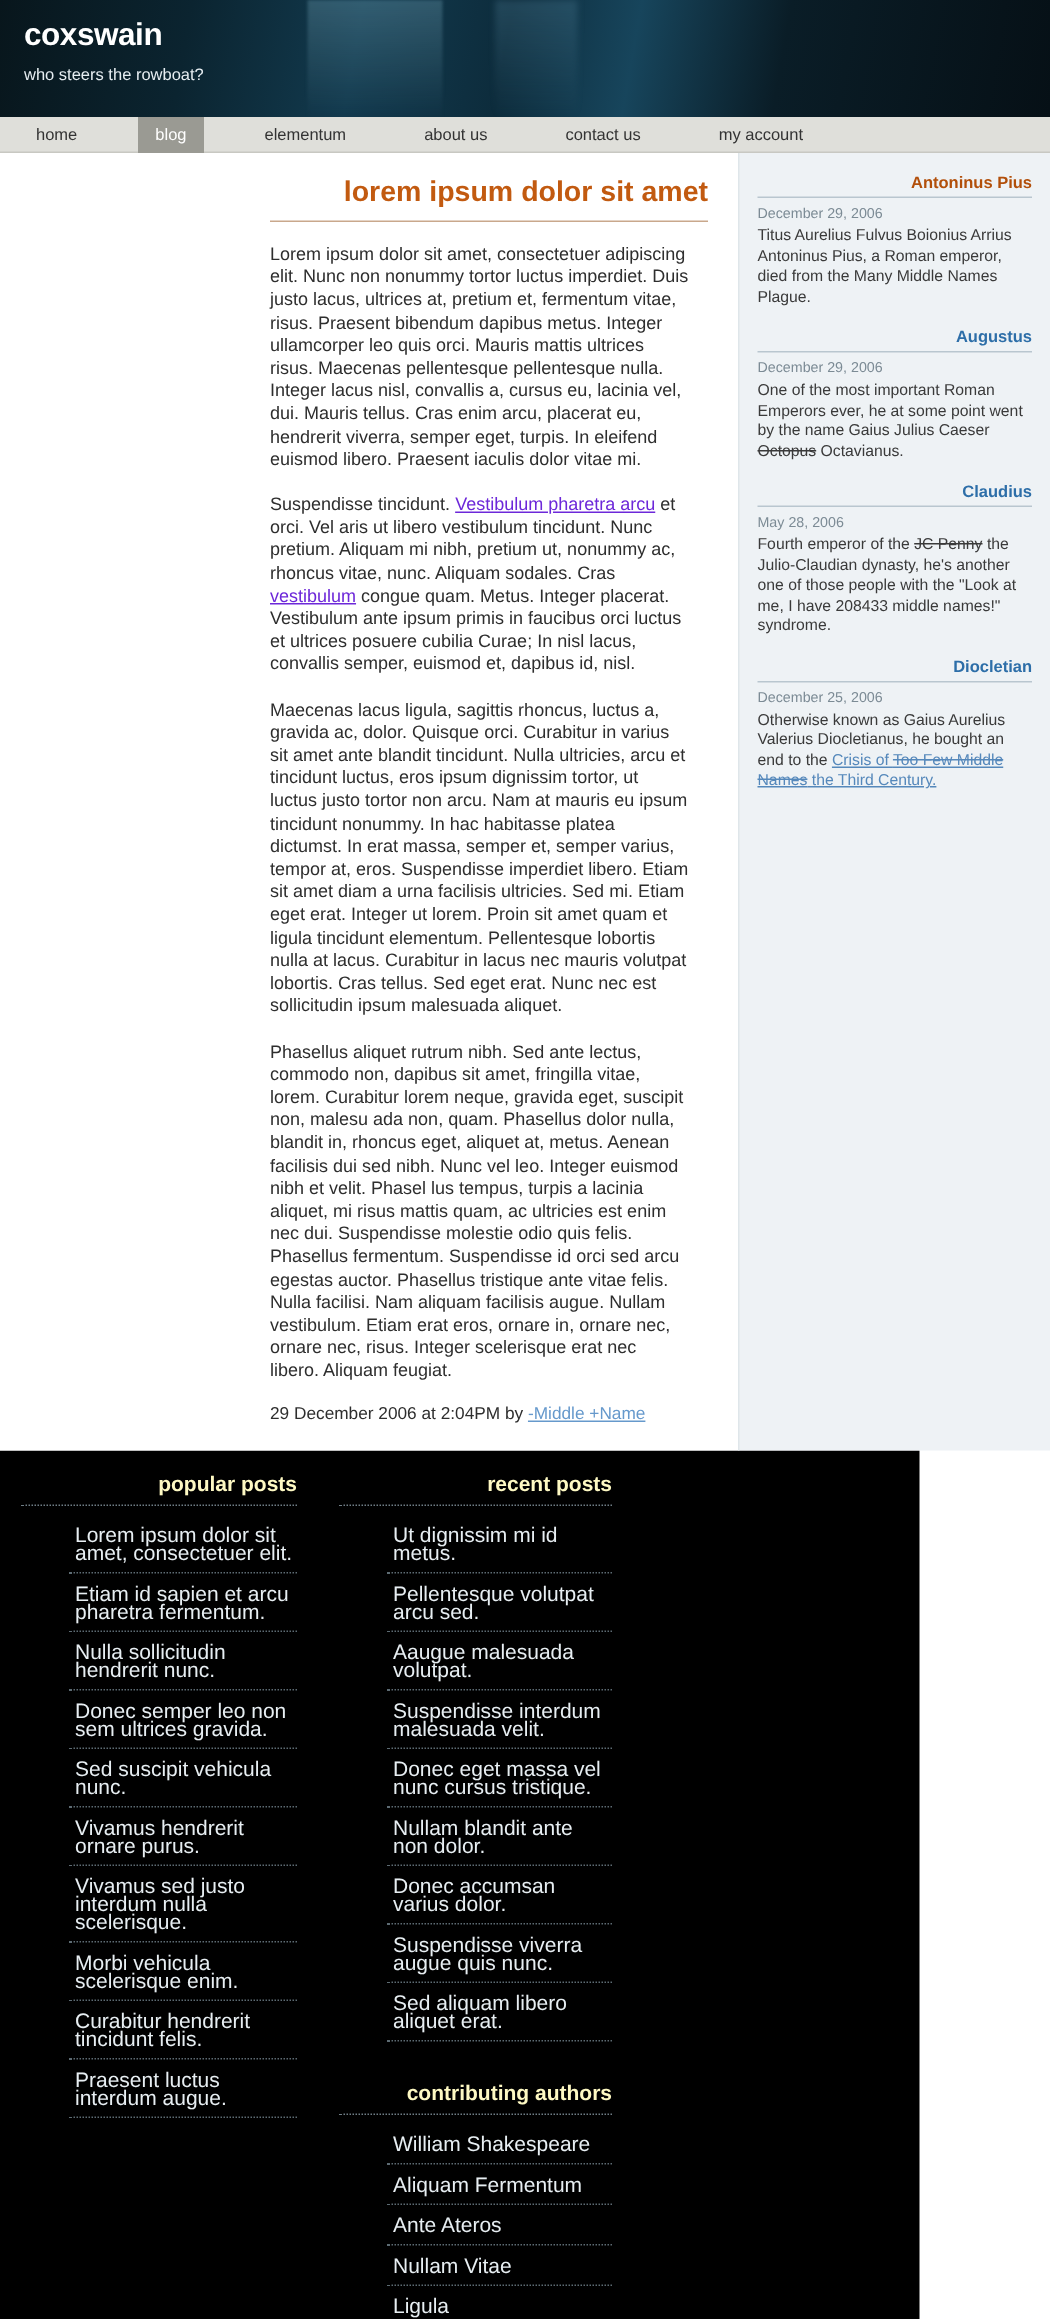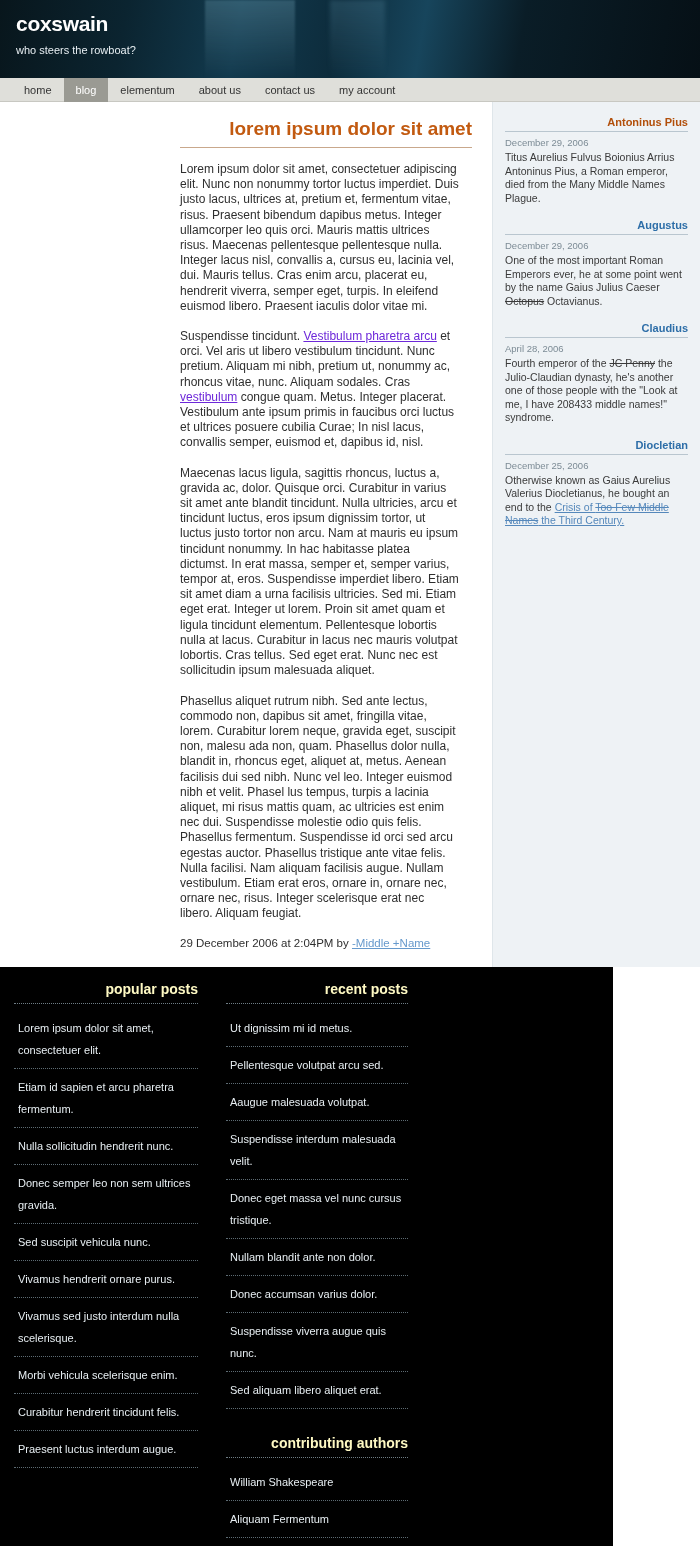--- a/index.html
+++ b/index.html
@@ -51,20 +51,21 @@
   }
 
   
   .nav {
     background:#dfdfda;
     border-bottom:1px solid #c8c8c2;
     height:24px;
     padding-left:12px;
     display:flex;
     align-items:stretch;
+    gap:28px;
   }
   .nav a {
     display:flex;
     align-items:center;
     padding:0 12px;
     font-size:11px;
     color:#333;
     height:24px;
   }
   .nav a.active {
@@ -157,24 +158,25 @@
     color:#fef9c3;
     font-size:14px;
     font-weight:bold;
     border-bottom:1px dotted #6f7d85;
     padding-bottom:6px;
   }
   .dark h3.spaced { margin-top:26px; }
   .dark ul { list-style:none; margin:0; padding:0; }
   .dark li {
     color:#e7eef2;
-    font-size:11px;
-    line-height:22px;
+    font-size:14px;
+    line-height:12px;
     padding:7px 2px 7px 4px;
     border-bottom:1px dotted #5d6b73;
+    margin-left:32px;
   }
   .dark li:last-child { border-bottom:1px dotted #5d6b73; }
 </style>
 </head>
 <body>
 
 <div class="header">
   <div class="brand">
     <div class="site-title">coxswain</div>
     <div class="site-tagline">who steers the rowboat?</div>
@@ -220,21 +222,21 @@
     <div>
       <div class="side-head blue">Augustus</div>
       <div class="side-date">December 29, 2006</div>
       <div class="side-body">
         <span>One of the most important Roman Emperors ever, he at some point went by the name Gaius Julius Caeser </span><span class="strike">Octopus</span><span> Octavianus.</span>
       </div>
     </div>
 
     <div>
       <div class="side-head blue">Claudius</div>
-      <div class="side-date">April 28, 2006</div>
+      <div class="side-date">May 28, 2006</div>
       <div class="side-body">
         <span>Fourth emperor of the </span><span class="strike">JC Penny</span><span> the Julio-Claudian dynasty, he's another one of those people with the "Look at me, I have 208433 middle names!" syndrome.</span>
       </div>
     </div>
 
     <div>
       <div class="side-head blue">Diocletian</div>
       <div class="side-date">December 25, 2006</div>
       <div class="side-body">
         <span>Otherwise known as Gaius Aurelius Valerius Diocletianus, he bought an end to the </span><a href="#"><span>Crisis of </span><span class="strike">Too Few Middle Names</span><span> the Third Century.</span></a>

